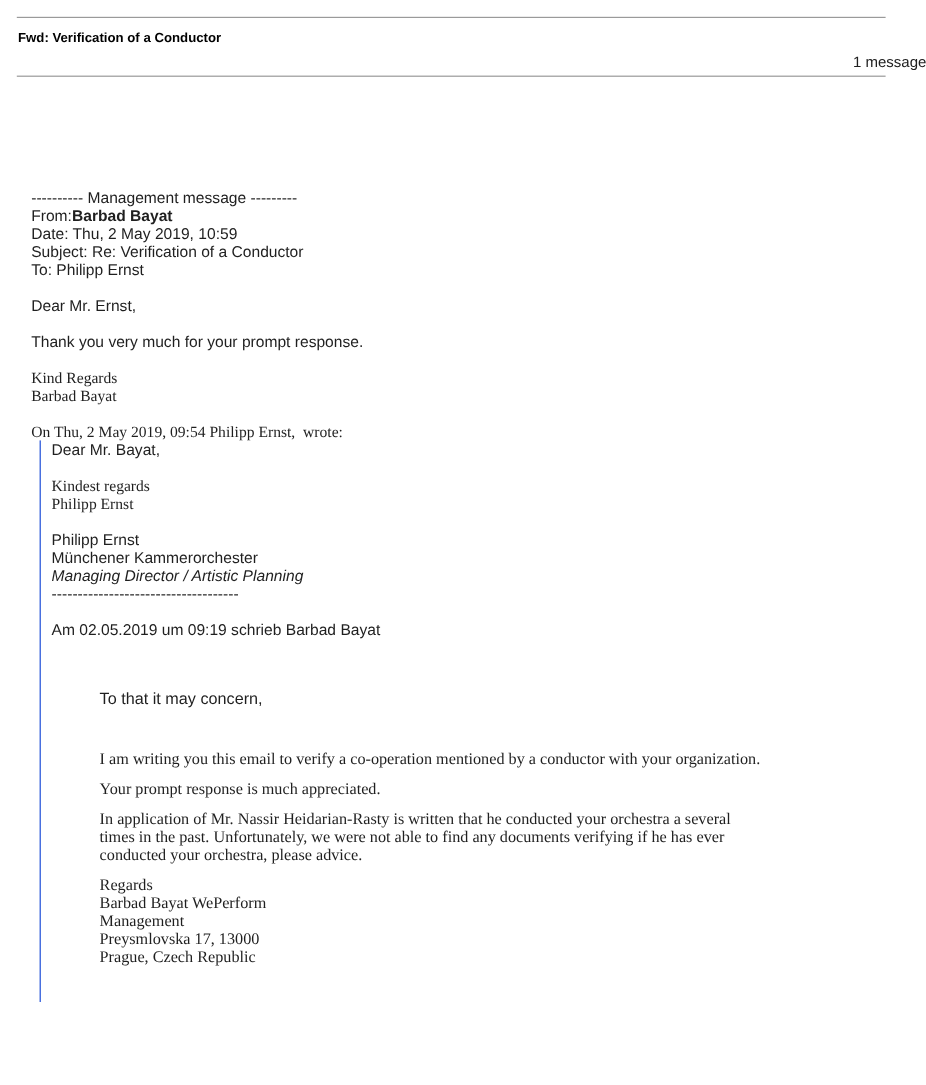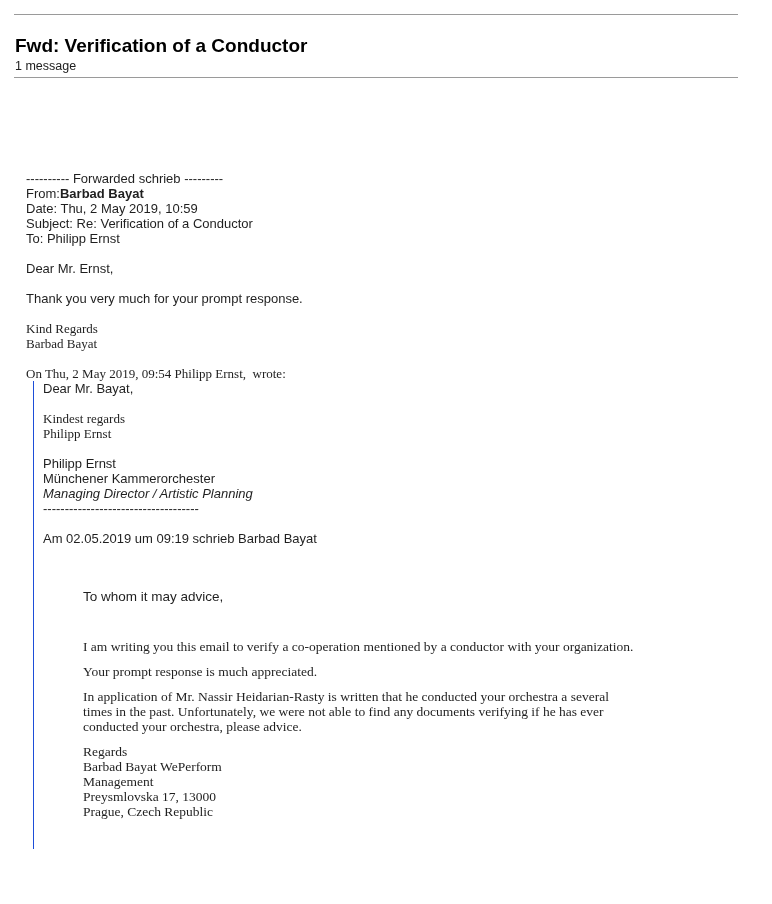--- a/index.html
+++ b/index.html
@@ -16,30 +16,31 @@
     border: 0;
     border-top: 1px solid #9a9a9a;
     width: 724px;
     margin: 0 0 0 14px;
   }
   .rule-top { margin-top: 14px; }
   .rule-header-bottom { margin-top: 3px; }
   .header { padding-left: 15px; }
   .subject {
     font-weight: bold;
-    font-size: 19px;
+    font-size: 11px;
     line-height: 22px;
-    margin-top: 20px;
+    margin-top: 6px;
     color: #000000;
   }
   .msg-count {
     font-size: 12.5px;
     line-height: 15px;
     margin-top: 2px;
     color: #202020;
+    text-align: right;
   }
   .content { padding-left: 26px; }
   .fwd-header {
     margin-top: 93px;
     line-height: 15px;
   }
   .b { font-weight: bold; }
   .i { font-style: italic; }
   .para {
     margin: 15px 0 0 0;
@@ -75,21 +76,21 @@
   <div class="header">
     <div class="subject">Fwd: Verification of a Conductor</div>
     <div class="msg-count">1 message</div>
   </div>
 
   <div class="rule rule-header-bottom"></div>
 
   <div class="content">
 
     <div class="fwd-header">
-      <div>---------- Forwarded schrieb ---------</div>
+      <div>---------- Management message ---------</div>
       <div><span>From:</span><span class="b">Barbad Bayat</span></div>
       <div>Date: Thu, 2 May 2019, 10:59</div>
       <div>Subject: Re: Verification of a Conductor</div>
       <div>To: Philipp Ernst</div>
     </div>
 
     <p class="para mt30">Dear Mr. Ernst,</p>
     <p class="para">Thank you very much for your prompt response.</p>
     <p class="para lines">Kind Regards
 Barbad Bayat</p>
@@ -103,21 +104,21 @@
       <div class="para sig">
         <div>Philipp Ernst</div>
         <div>Münchener Kammerorchester</div>
         <div class="i">Managing Director / Artistic Planning</div>
         <div>------------------------------------</div>
       </div>
 
       <p class="para am-line">Am 02.05.2019 um 09:19 schrieb Barbad Bayat</p>
 
       <div class="orig">
-        <p class="opara opara-salutation">To whom it may advice,</p>
+        <p class="opara opara-salutation">To that it may concern,</p>
         <p class="opara lines">I am writing you this email to verify a co-operation mentioned by a conductor with your organization.</p>
         <p class="opara lines">Your prompt response is much appreciated.</p>
         <p class="opara lines">In application of Mr. Nassir Heidarian-Rasty is written that he conducted your orchestra a several
 times in the past. Unfortunately, we were not able to find any documents verifying if he has ever
 conducted your orchestra, please advice.</p>
         <p class="opara lines">Regards
 Barbad Bayat WePerform
 Management
 Preysmlovska 17, 13000
 Prague, Czech Republic</p>

